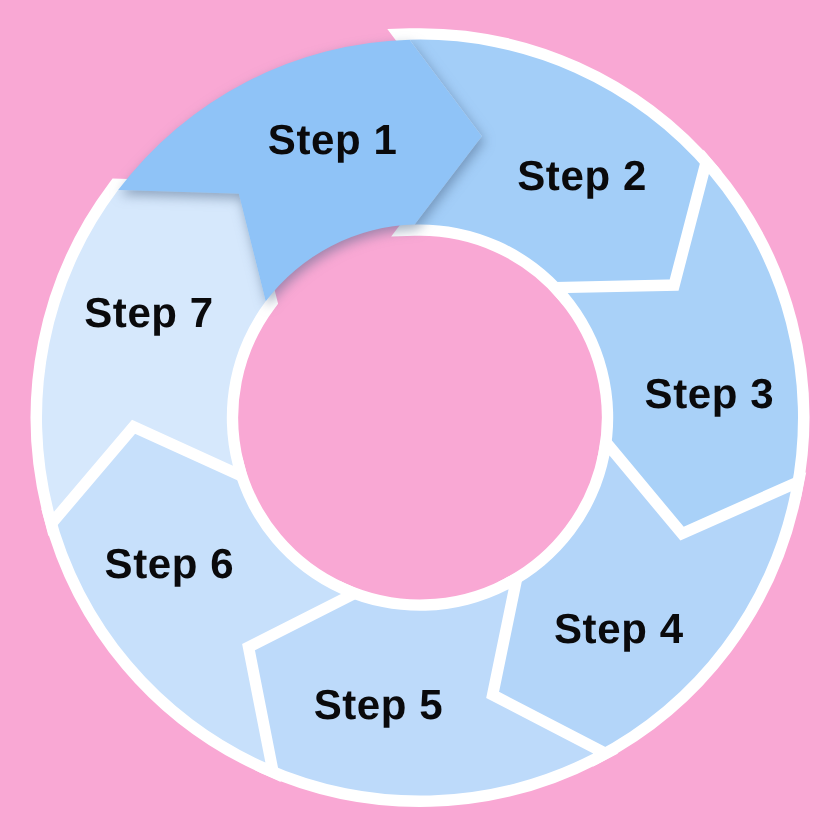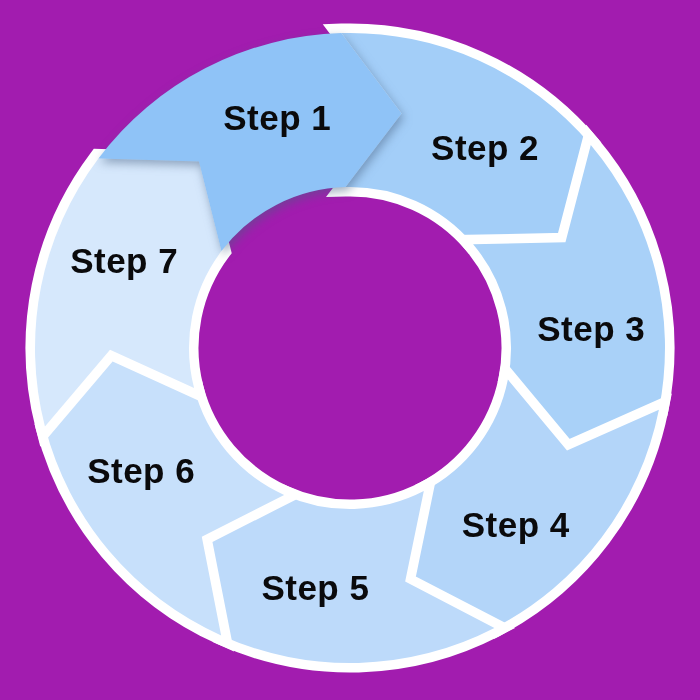--- a/index.html
+++ b/index.html
@@ -4,21 +4,21 @@
 <style>
   html, body {
     margin: 0;
     padding: 0;
     background: #ffffff;
   }
   .stage {
     position: relative;
     width: 700px;
     height: 700px;
-    background: #a21caf;
+    background: #f9a8d4;
     overflow: hidden;
   }
   svg { display: block; }
   .seg {
     stroke: none;
   }
   .seg.gapped {
     stroke: #ffffff;
     stroke-width: 19;
     paint-order: stroke;

